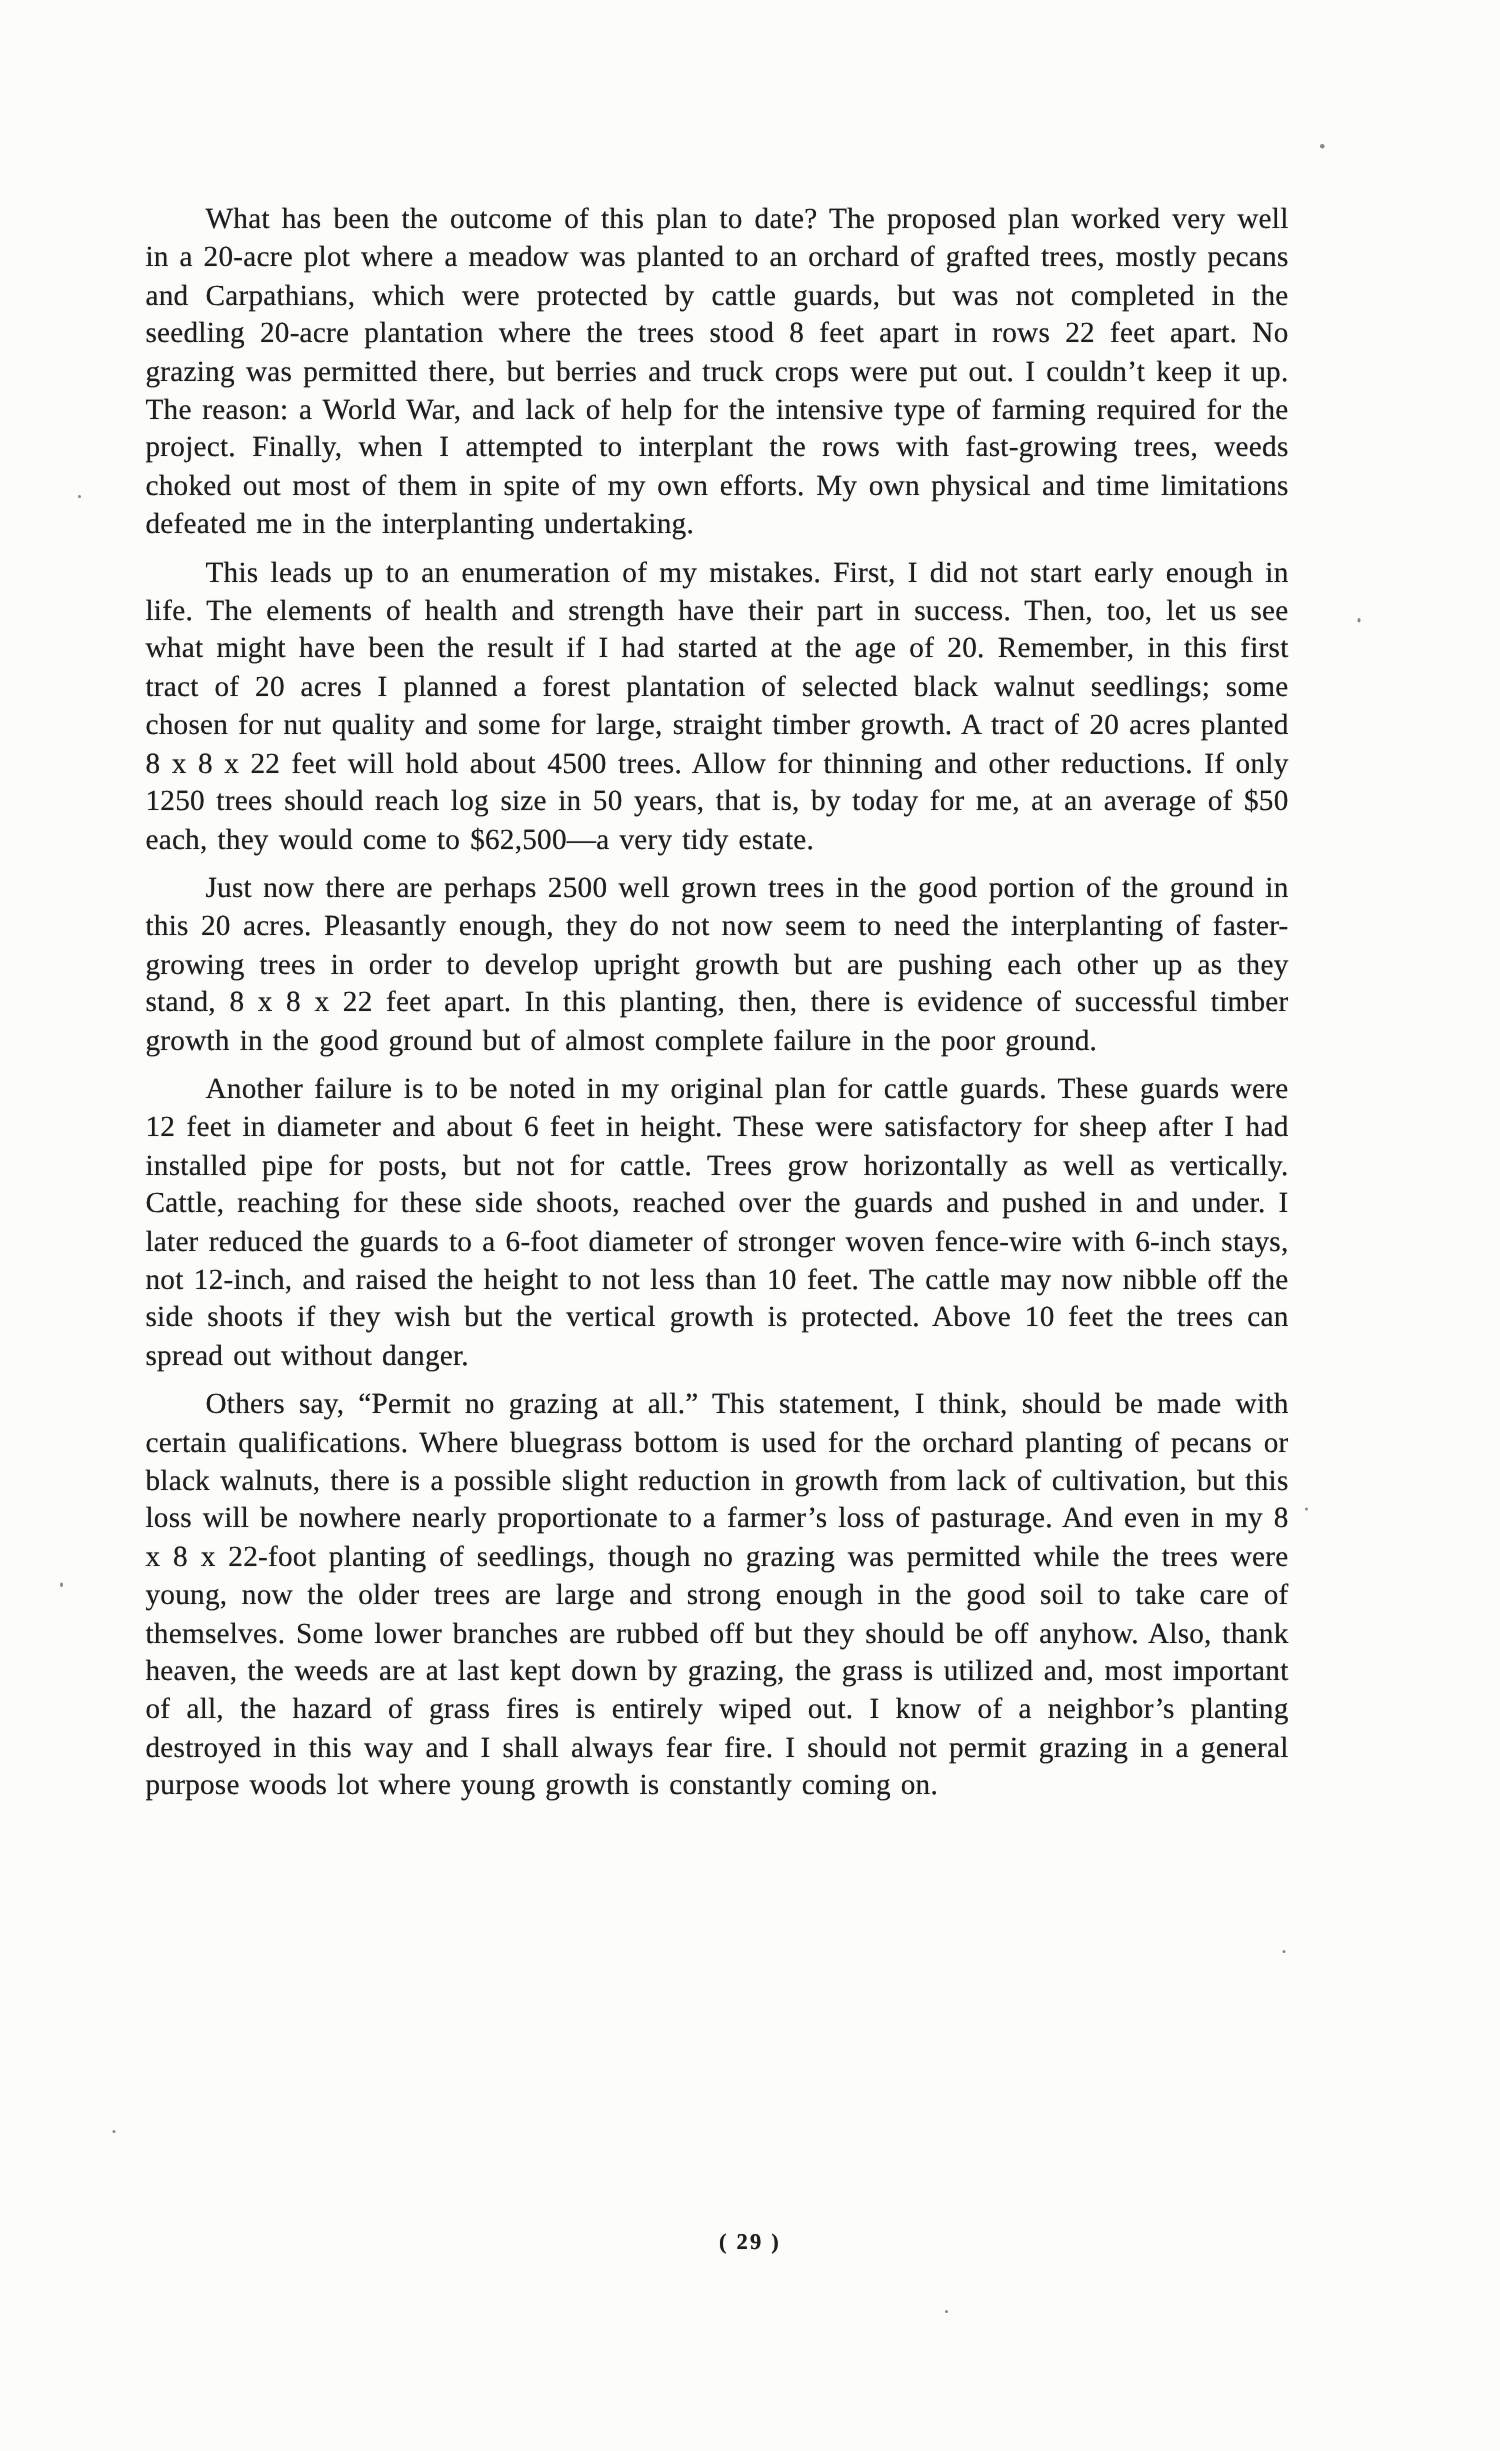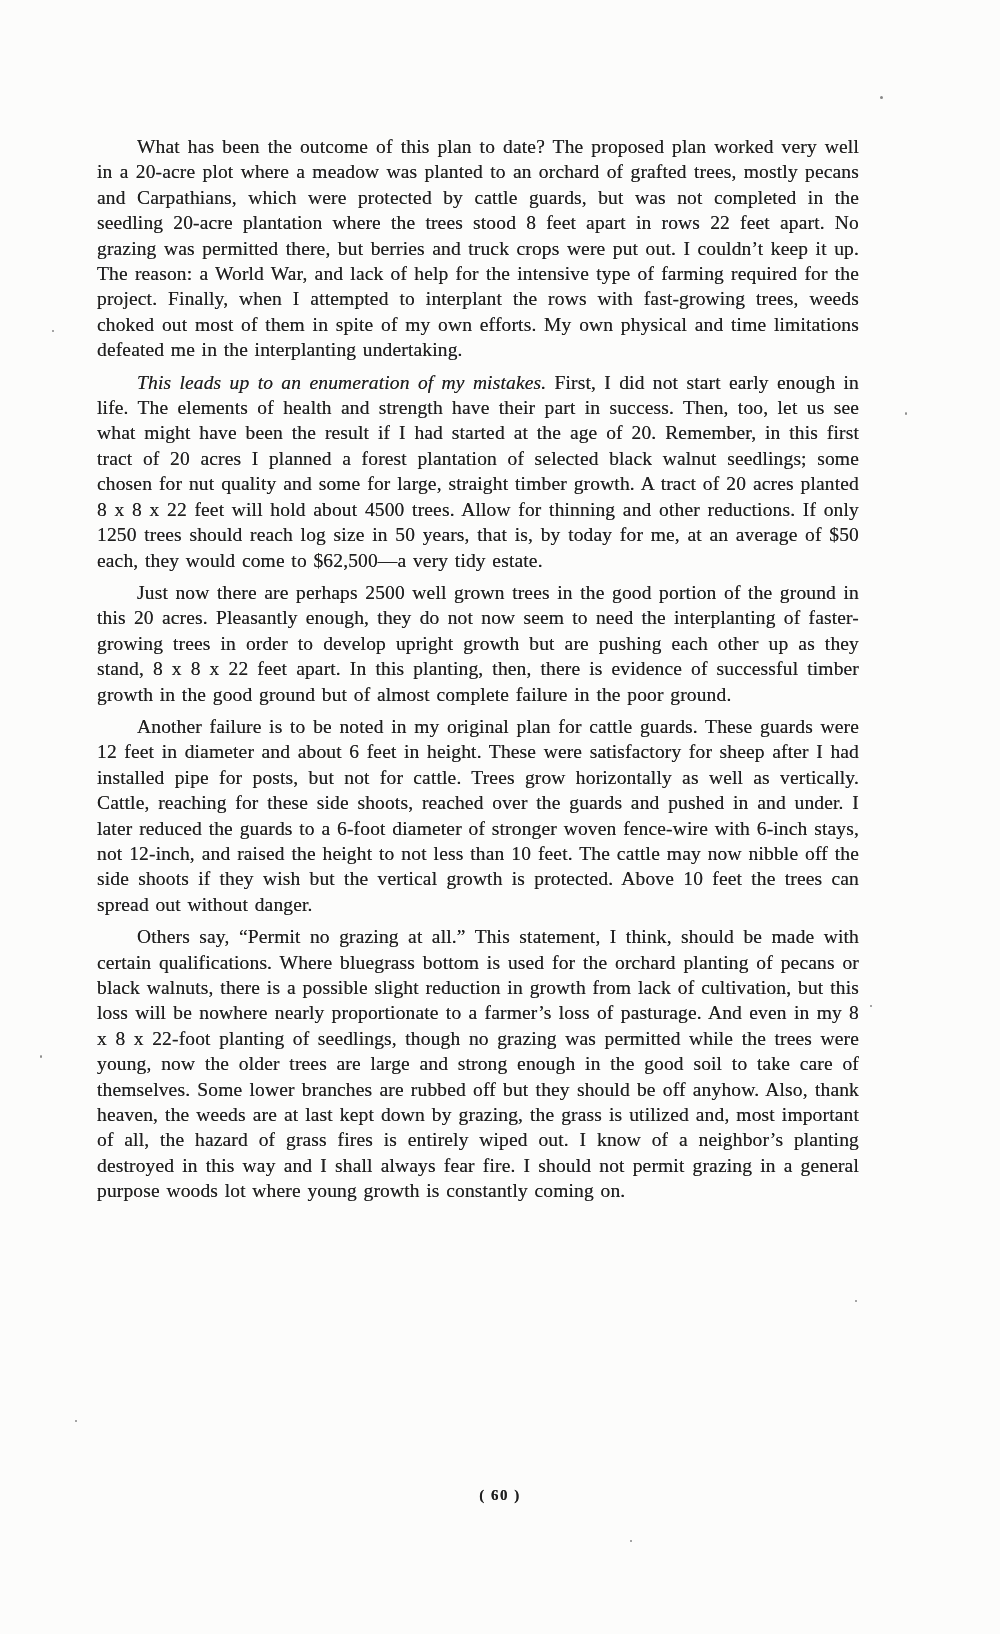--- a/index.html
+++ b/index.html
@@ -30,21 +30,21 @@
     text-align: justify;
     text-justify: inter-word;
     letter-spacing: 0.15px;
     word-spacing: 1.6px;
     text-shadow: 0 0 0.5px rgba(10,10,10,0.65);
   }
   .para {
     text-indent: 40px;
     margin-bottom: 7px;
   }
-  .seg.italic { font-style: italic; }
+  .seg.italic { }
   .folio {
     position: absolute;
     top: 1487px;
     left: 0;
     right: 0;
     text-align: center;
     font-size: 15px;
     font-weight: bold;
     letter-spacing: 1.5px;
     text-shadow: 0 0 0.5px rgba(10,10,10,0.65);
@@ -69,21 +69,21 @@
 
 <main class="page">
   <section class="text-block" id="paragraphs">
       <p class="para"><span class="seg">What has been the outcome of this plan to date? The proposed plan worked very well in a 20-acre plot where a meadow was planted to an orchard of grafted trees, mostly pecans and Carpathians, which were protected by cattle guards, but was not completed in the seedling 20-acre plantation where the trees stood 8 feet apart in rows 22 feet apart. No grazing was permitted there, but berries and truck crops were put out. I couldn’t keep it up. The reason: a World War, and lack of help for the intensive type of farming required for the project. Finally, when I attempted to interplant the rows with fast-growing trees, weeds choked out most of them in spite of my own efforts. My own physical and time limitations defeated me in the interplanting undertaking.</span></p>
       <p class="para"><span class="seg italic">This leads up to an enumeration of my mistakes.</span><span class="seg"> First, I did not start early enough in life. The elements of health and strength have their part in success. Then, too, let us see what might have been the result if I had started at the age of 20. Remember, in this first tract of 20 acres I planned a forest plantation of selected black walnut seedlings; some chosen for nut quality and some for large, straight timber growth. A tract of 20 acres planted 8 x 8 x 22 feet will hold about 4500 trees. Allow for thinning and other reductions. If only 1250 trees should reach log size in 50 years, that is, by today for me, at an average of $50 each, they would come to $62,500—a very tidy estate.</span></p>
       <p class="para"><span class="seg">Just now there are perhaps 2500 well grown trees in the good portion of the ground in this 20 acres. Pleasantly enough, they do not now seem to need the interplanting of faster-growing trees in order to develop upright growth but are pushing each other up as they stand, 8 x 8 x 22 feet apart. In this planting, then, there is evidence of successful timber growth in the good ground but of almost complete failure in the poor ground.</span></p>
       <p class="para"><span class="seg">Another failure is to be noted in my original plan for cattle guards. These guards were 12 feet in diameter and about 6 feet in height. These were satisfactory for sheep after I had installed pipe for posts, but not for cattle. Trees grow horizontally as well as vertically. Cattle, reaching for these side shoots, reached over the guards and pushed in and under. I later reduced the guards to a 6-foot diameter of stronger woven fence-wire with 6-inch stays, not 12-inch, and raised the height to not less than 10 feet. The cattle may now nibble off the side shoots if they wish but the vertical growth is protected. Above 10 feet the trees can spread out without danger.</span></p>
       <p class="para"><span class="seg">Others say, “Permit no grazing at all.” This statement, I think, should be made with certain qualifications. Where bluegrass bottom is used for the orchard planting of pecans or black walnuts, there is a possible slight reduction in growth from lack of cultivation, but this loss will be nowhere nearly proportionate to a farmer’s loss of pasturage. And even in my 8 x 8 x 22-foot planting of seedlings, though no grazing was permitted while the trees were young, now the older trees are large and strong enough in the good soil to take care of themselves. Some lower branches are rubbed off but they should be off anyhow. Also, thank heaven, the weeds are at last kept down by grazing, the grass is utilized and, most important of all, the hazard of grass fires is entirely wiped out. I know of a neighbor’s planting destroyed in this way and I shall always fear fire. I should not permit grazing in a general purpose woods lot where young growth is constantly coming on.</span></p>
     </section>
 
-  <footer class="folio">( 60 )</footer>
+  <footer class="folio">( 29 )</footer>
 
   <span class="speck s1"></span>
   <span class="speck s2"></span>
   <span class="speck s3"></span>
   <span class="speck s4"></span>
   <span class="speck s5"></span>
   <span class="speck s6"></span>
   <span class="speck s7"></span>
   <span class="speck s8"></span>
 </main>

